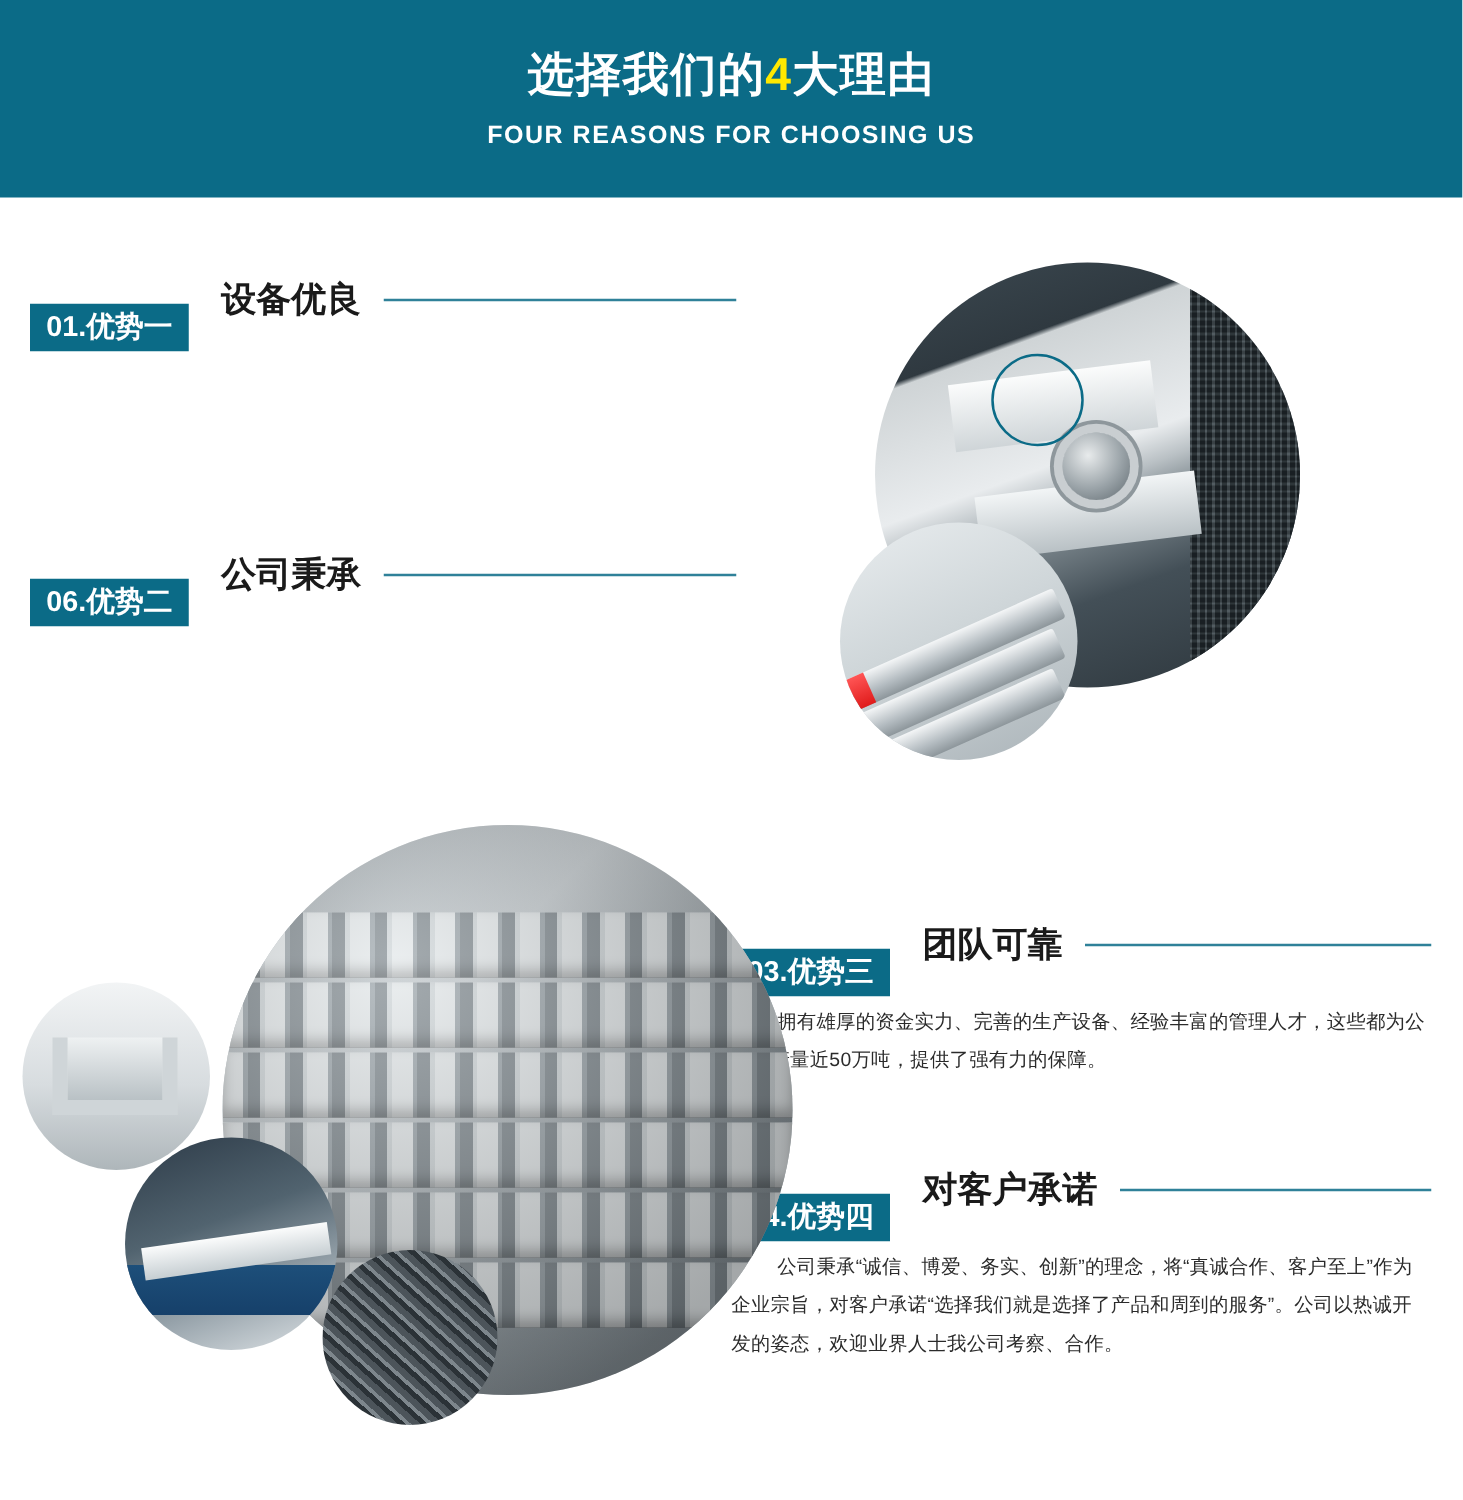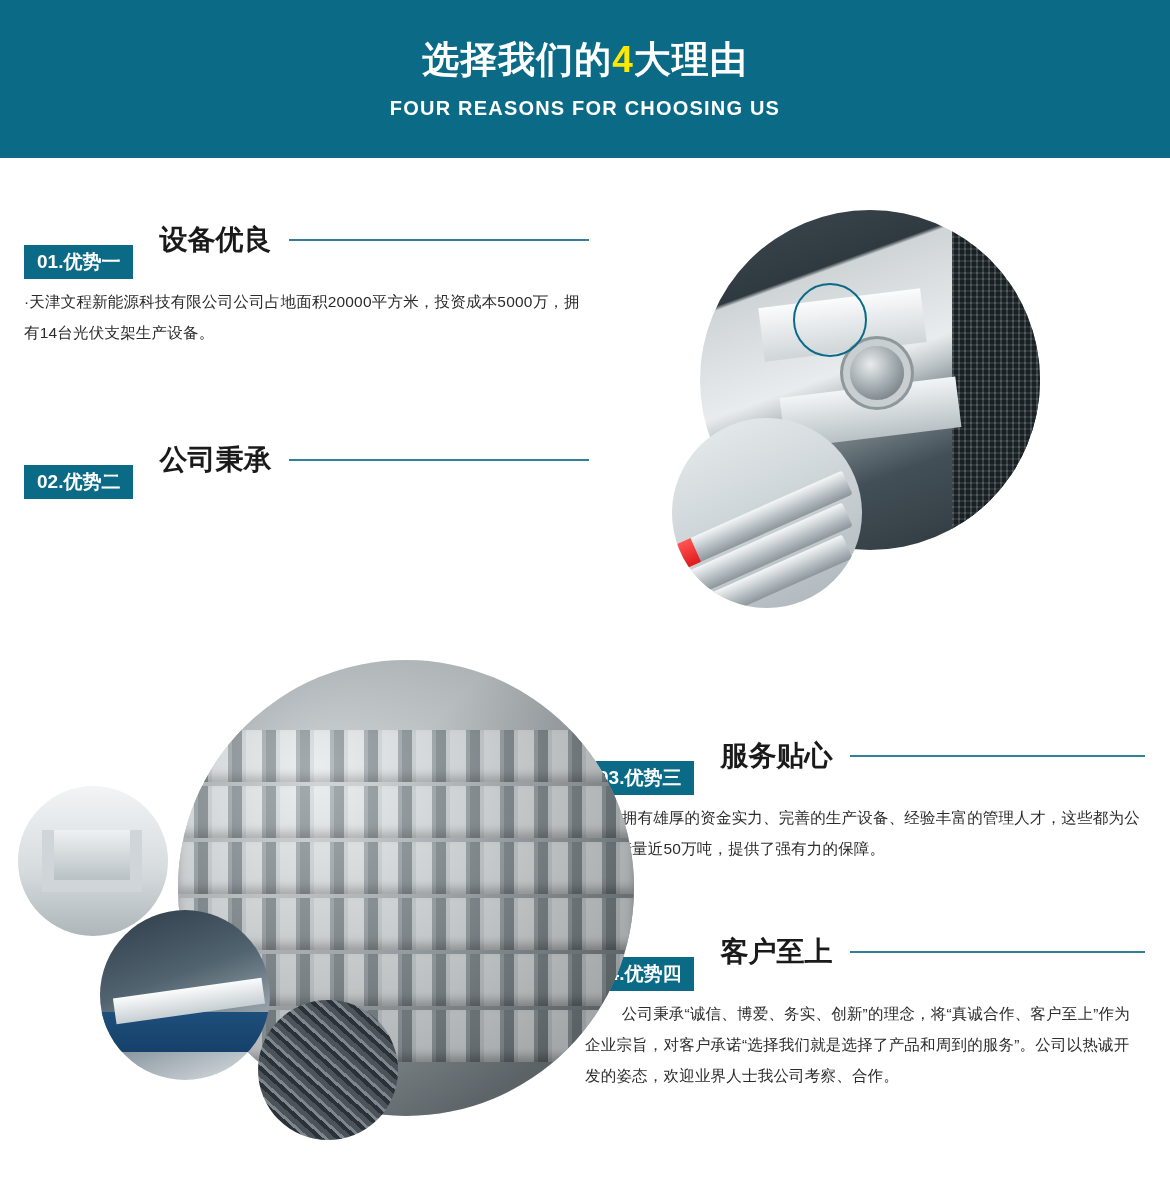--- a/index.html
+++ b/index.html
@@ -29,21 +29,21 @@
     margin-top: 14px;
     font-size: 20px; letter-spacing: 1.2px; font-weight: 600;
     color: #ffffff; white-space: nowrap;
   }
 
   
   .reason { position: absolute; }
   .reason-head { display: flex; align-items: center; height: 36px; }
   .tag {
     background: #0b6b87; color:#fff;
-    font-size: 19px; font-weight: bold;
+    font-size: 23px; font-weight: bold;
     padding: 7px 13px 8px 13px;
     line-height: 1; white-space: nowrap; margin-top: 44px;
   }
   .head-title {
     font-size: 28px; font-weight: bold; color:#1a1a1a;
     margin-left: 26px; white-space: nowrap;
   }
   .head-rule {
     flex: 1; height: 2px; background: #0b6b87; margin-left: 18px; opacity:.85;
   }
@@ -171,44 +171,43 @@
     </div>
     <div class="header-sub">FOUR REASONS FOR CHOOSING US</div>
   </div>
 
   <div class="reason" id="reason-1">
     <div class="reason-head">
       <div class="tag">01.优势一</div>
       <div class="head-title">设备优良</div>
       <div class="head-rule"></div>
     </div>
-    <div class="reason-body">·天津文程新能源科技有限公司公司占地面积20000平方米，投资成本5000万，拥有14台光伏支架生产设备。</div>
   </div>
 
   <div class="reason" id="reason-2">
     <div class="reason-head">
-      <div class="tag">02.优势二</div>
+      <div class="tag">06.优势二</div>
       <div class="head-title">公司秉承</div>
       <div class="head-rule"></div>
     </div>
   </div>
 
   <div class="reason" id="reason-3">
     <div class="reason-head">
       <div class="tag">03.优势三</div>
-      <div class="head-title">服务贴心</div>
+      <div class="head-title">团队可靠</div>
       <div class="head-rule"></div>
     </div>
     <div class="reason-body">·我们拥有雄厚的资金实力、完善的生产设备、经验丰富的管理人才，这些都为公司年产量近50万吨，提供了强有力的保障。</div>
   </div>
 
   <div class="reason" id="reason-4">
     <div class="reason-head">
       <div class="tag">04.优势四</div>
-      <div class="head-title">客户至上</div>
+      <div class="head-title">对客户承诺</div>
       <div class="head-rule"></div>
     </div>
     <div class="reason-body">·　　公司秉承“诚信、博爱、务实、创新”的理念，将“真诚合作、客户至上”作为企业宗旨，对客户承诺“选择我们就是选择了产品和周到的服务”。公司以热诚开发的姿态，欢迎业界人士我公司考察、合作。</div>
   </div>
 
   <div class="photo" id="photo-bracket-detail">
     <div class="mesh"></div>
     <div class="plate-a"></div>
     <div class="plate-b"></div>
     <div class="bolt"></div>

